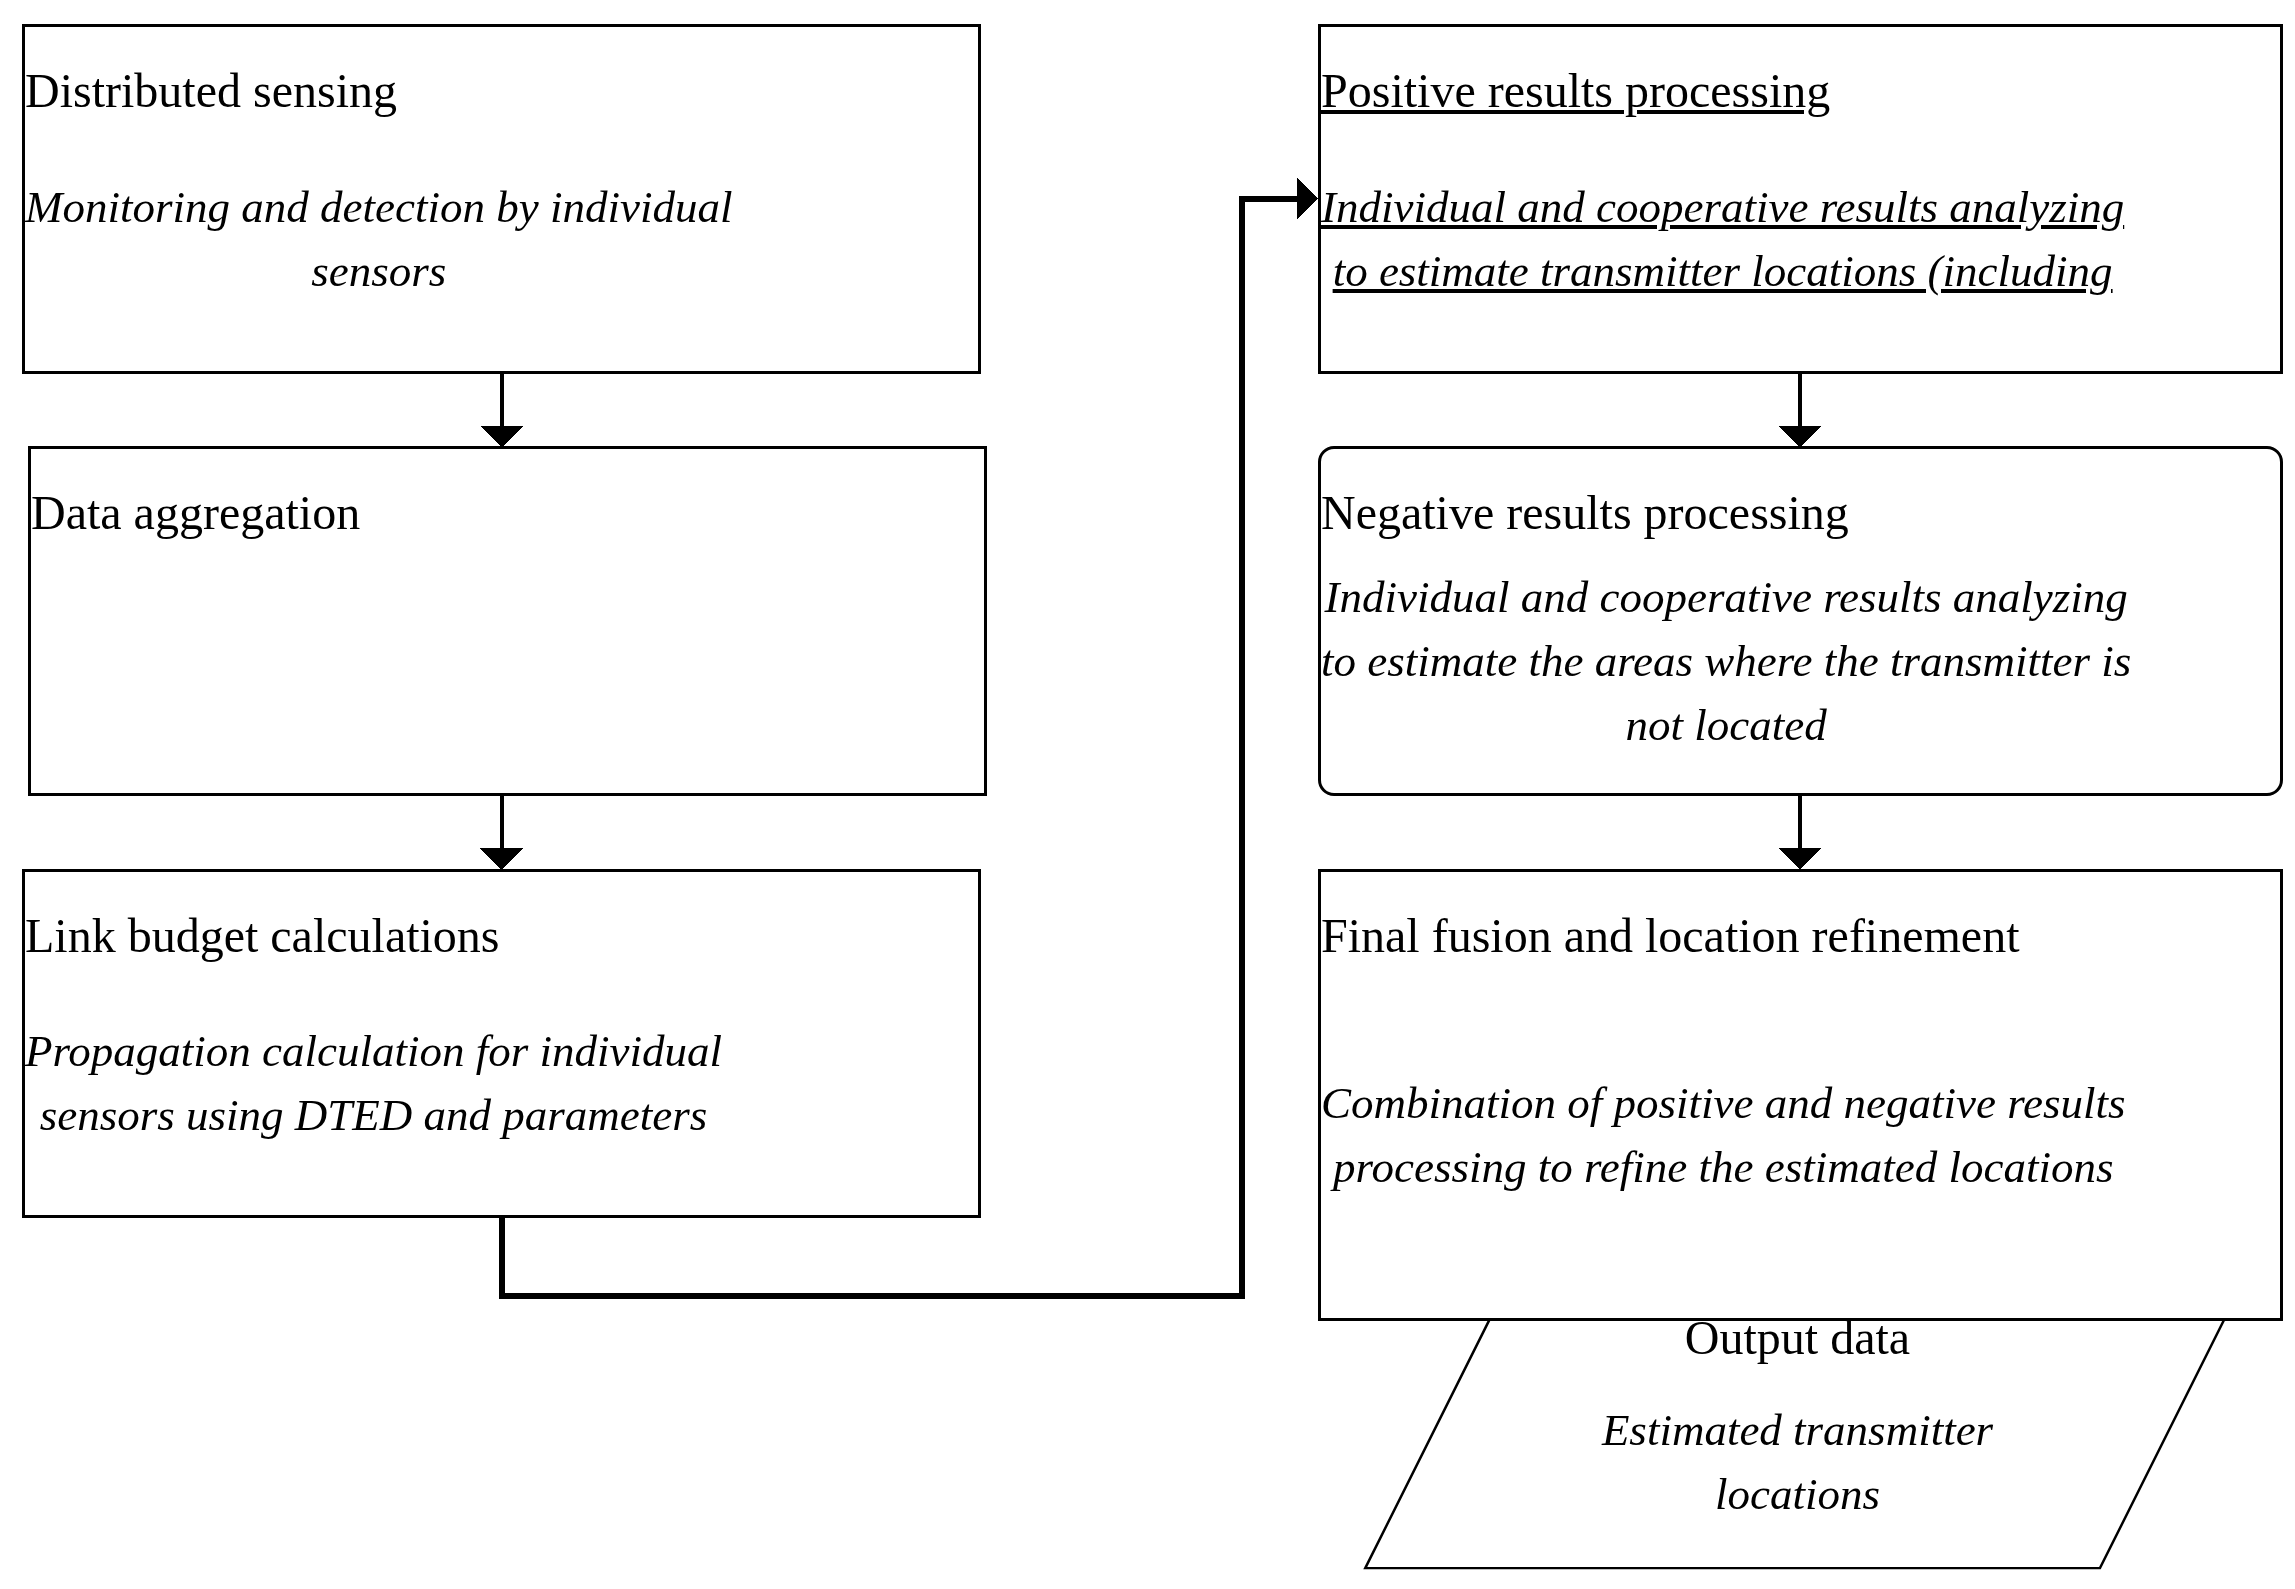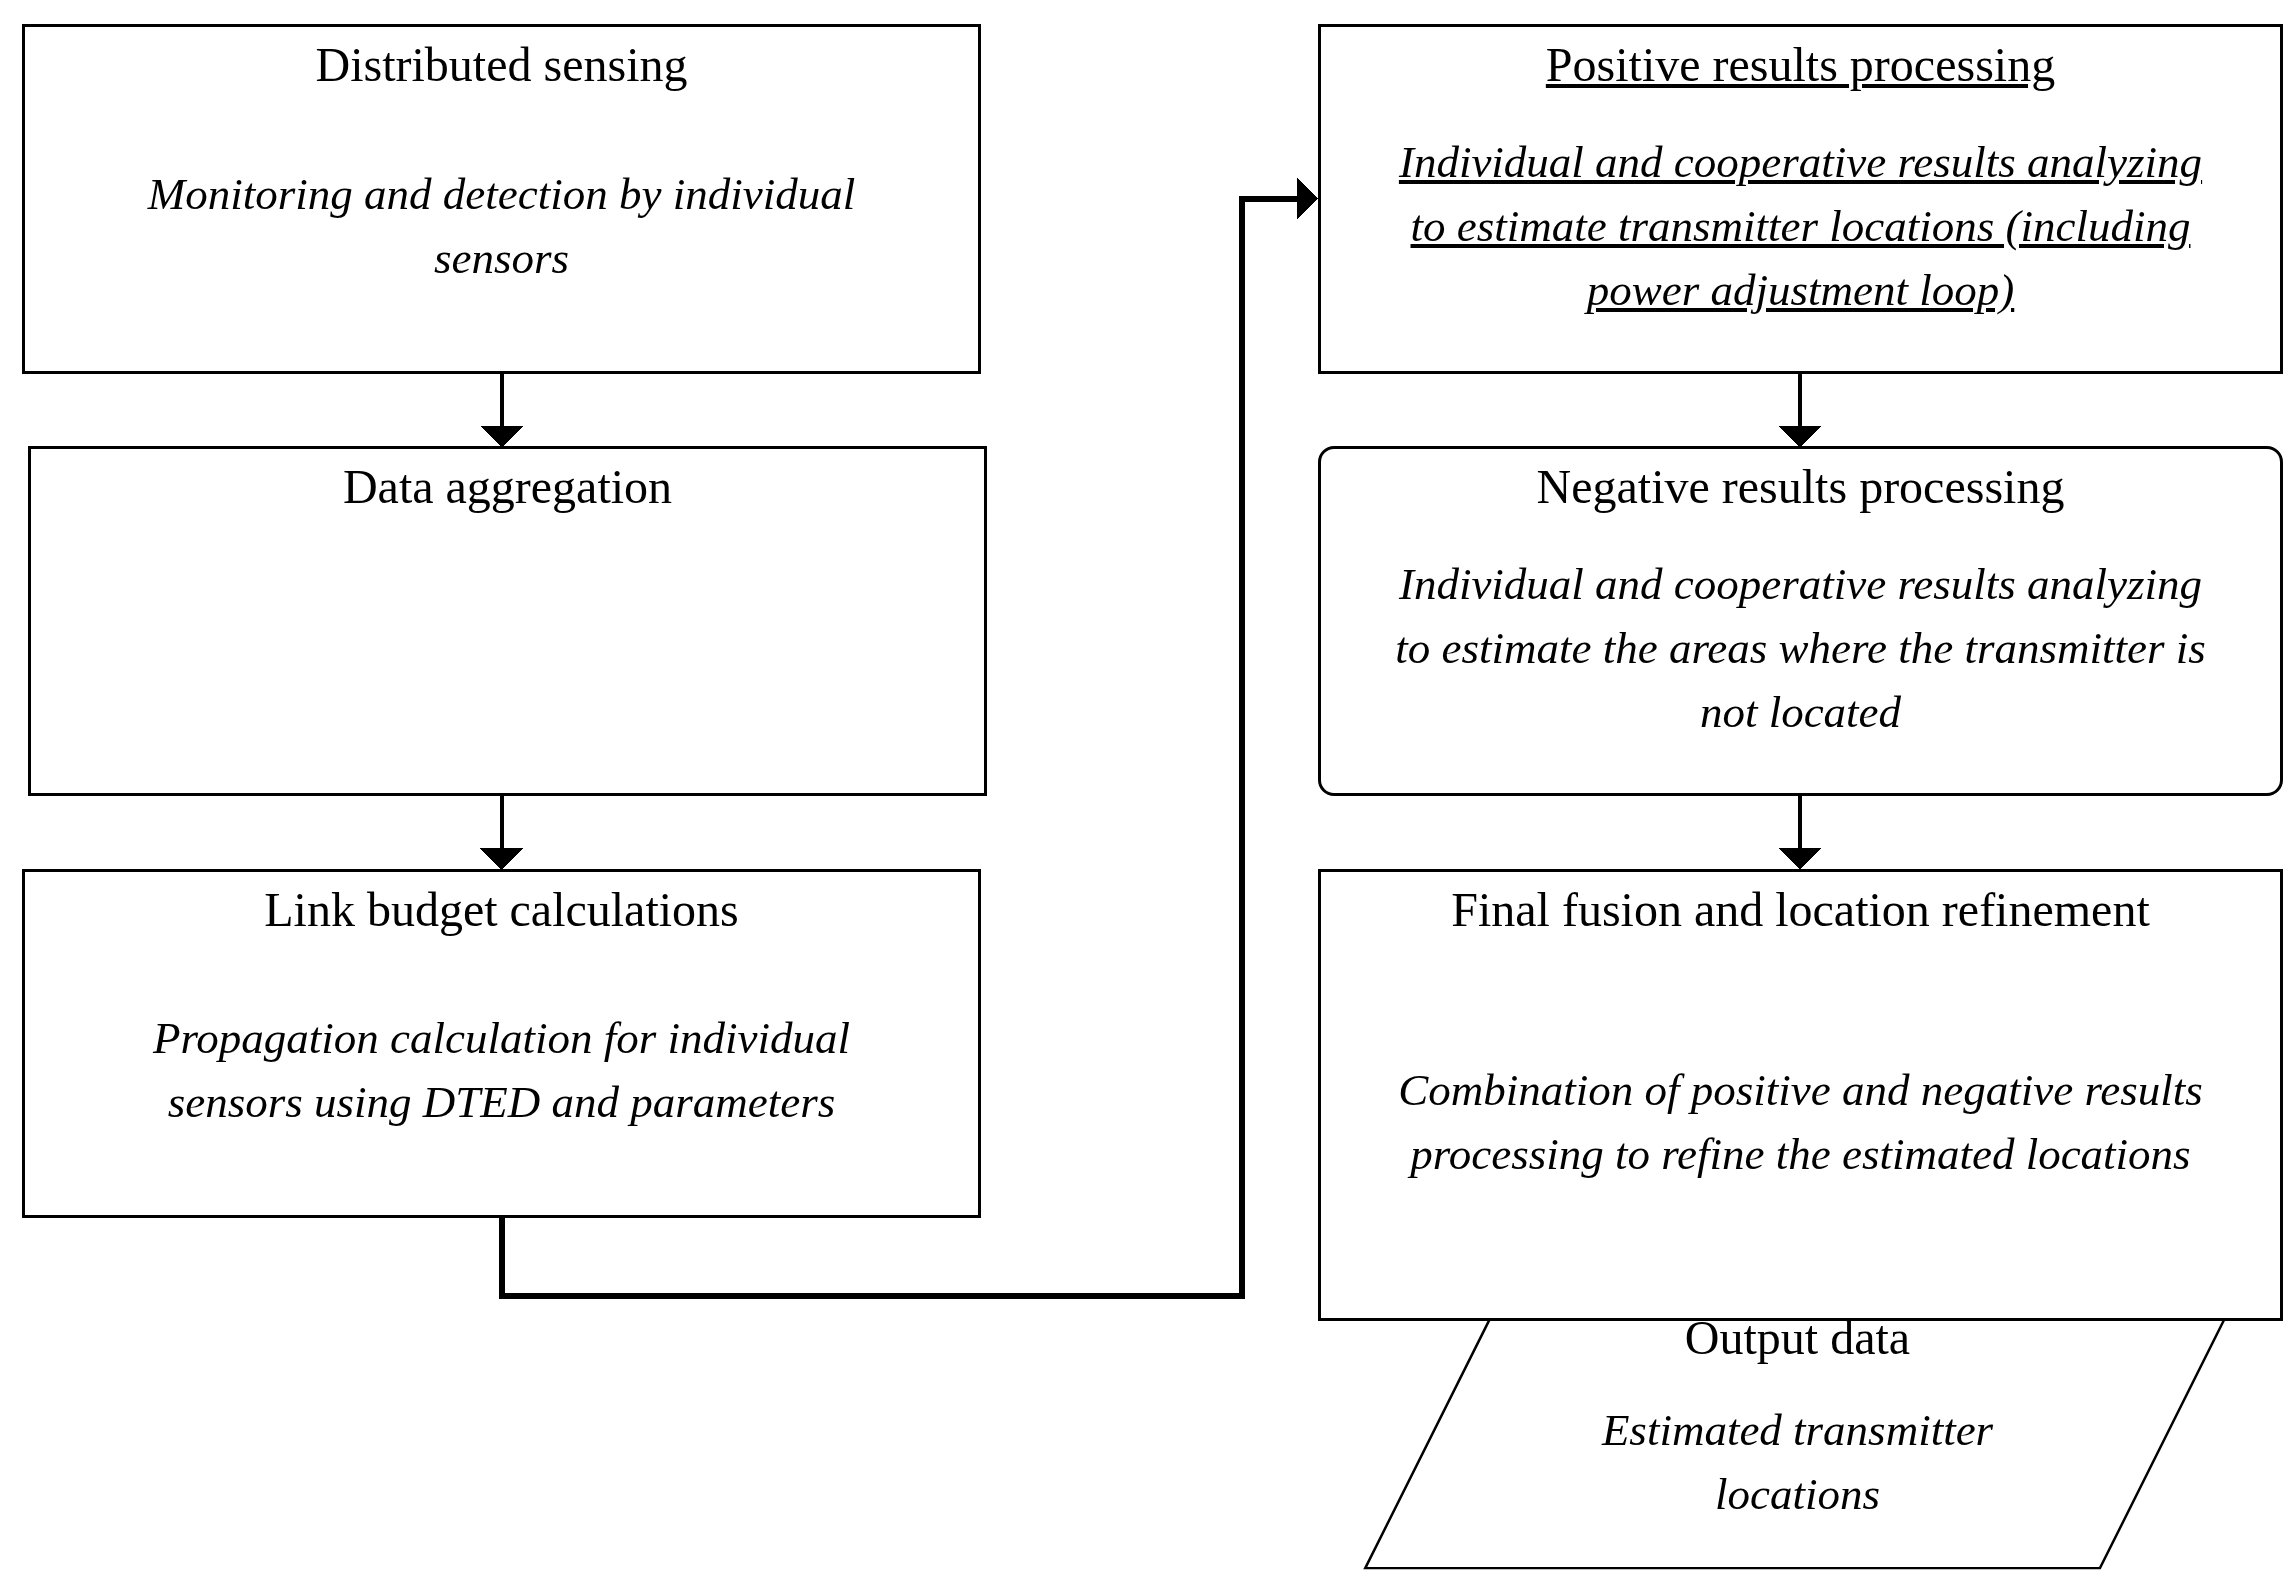--- a/index.html
+++ b/index.html
@@ -17,22 +17,22 @@
     left: 0; top: 0;
     width: 2295px; height: 1590px;
   }
   .box {
     position: absolute;
     box-sizing: border-box;
     background: #ffffff;
     border: 3.3px solid #000000;
     display: flex;
     flex-direction: column;
-    align-items: center;
-    padding-top: 10px;
+    align-items: flex-start;
+    padding-top: 36px;
     overflow: hidden;
   }
   .node-title {
     font-size: 48px;
     line-height: 55px;
     white-space: nowrap;
     text-align: center;
   }
   .body-wrap {
     flex: 1;
@@ -128,21 +128,20 @@
       <div class="body-line">Propagation calculation for individual</div>
       <div class="body-line">sensors using DTED and parameters</div>
     </div>
   </div>
 
   <div class="box" id="box-positive">
     <div class="node-title">Positive results processing</div>
     <div class="body-wrap">
       <div class="body-line">Individual and cooperative results analyzing</div>
       <div class="body-line">to estimate transmitter locations (including</div>
-      <div class="body-line">power adjustment loop)</div>
     </div>
   </div>
 
   <div class="box" id="box-negative">
     <div class="node-title">Negative results processing</div>
     <div class="body-wrap">
       <div class="body-line">Individual and cooperative results analyzing</div>
       <div class="body-line">to estimate the areas where the transmitter is</div>
       <div class="body-line">not located</div>
     </div>

